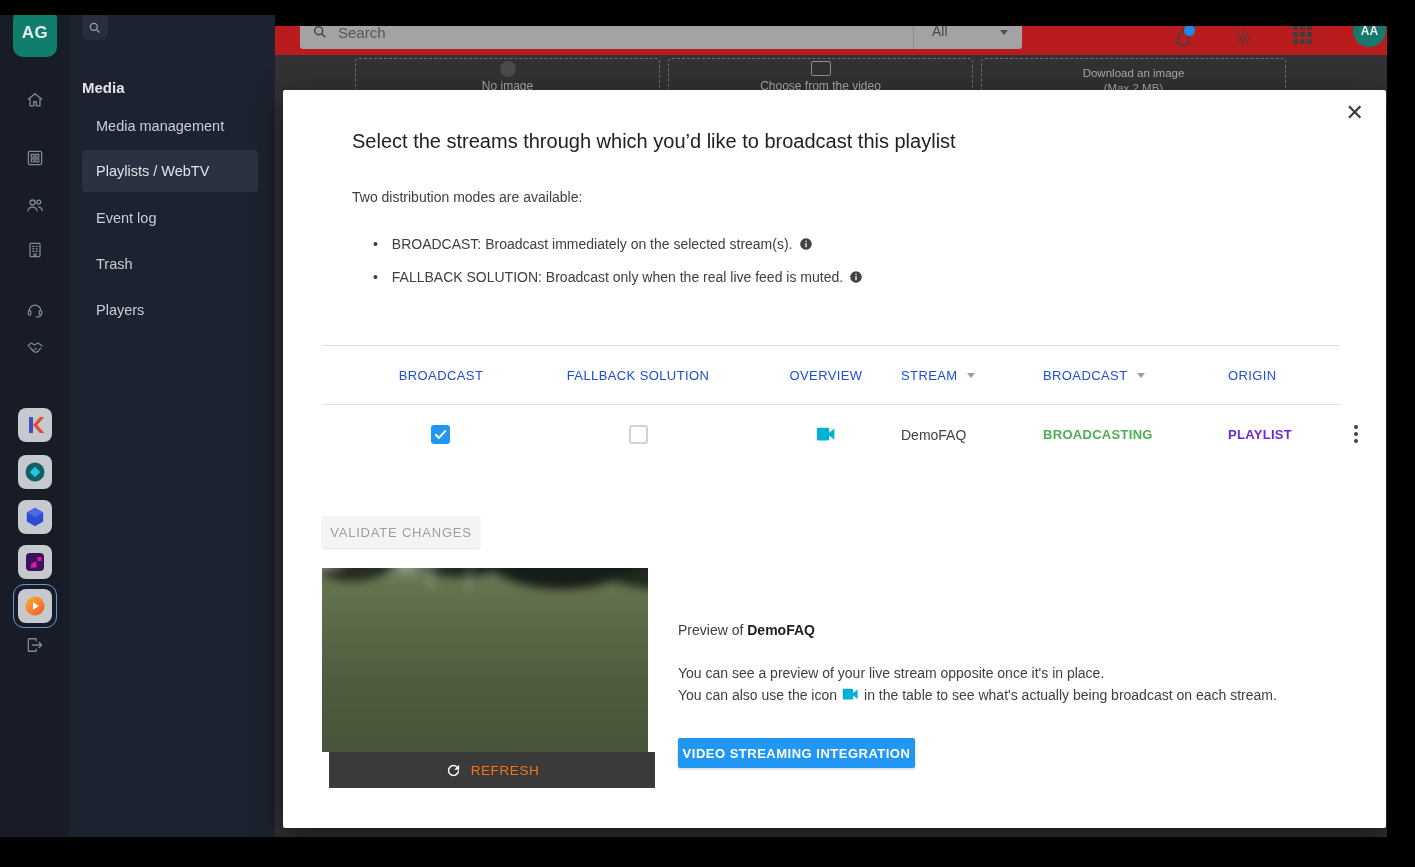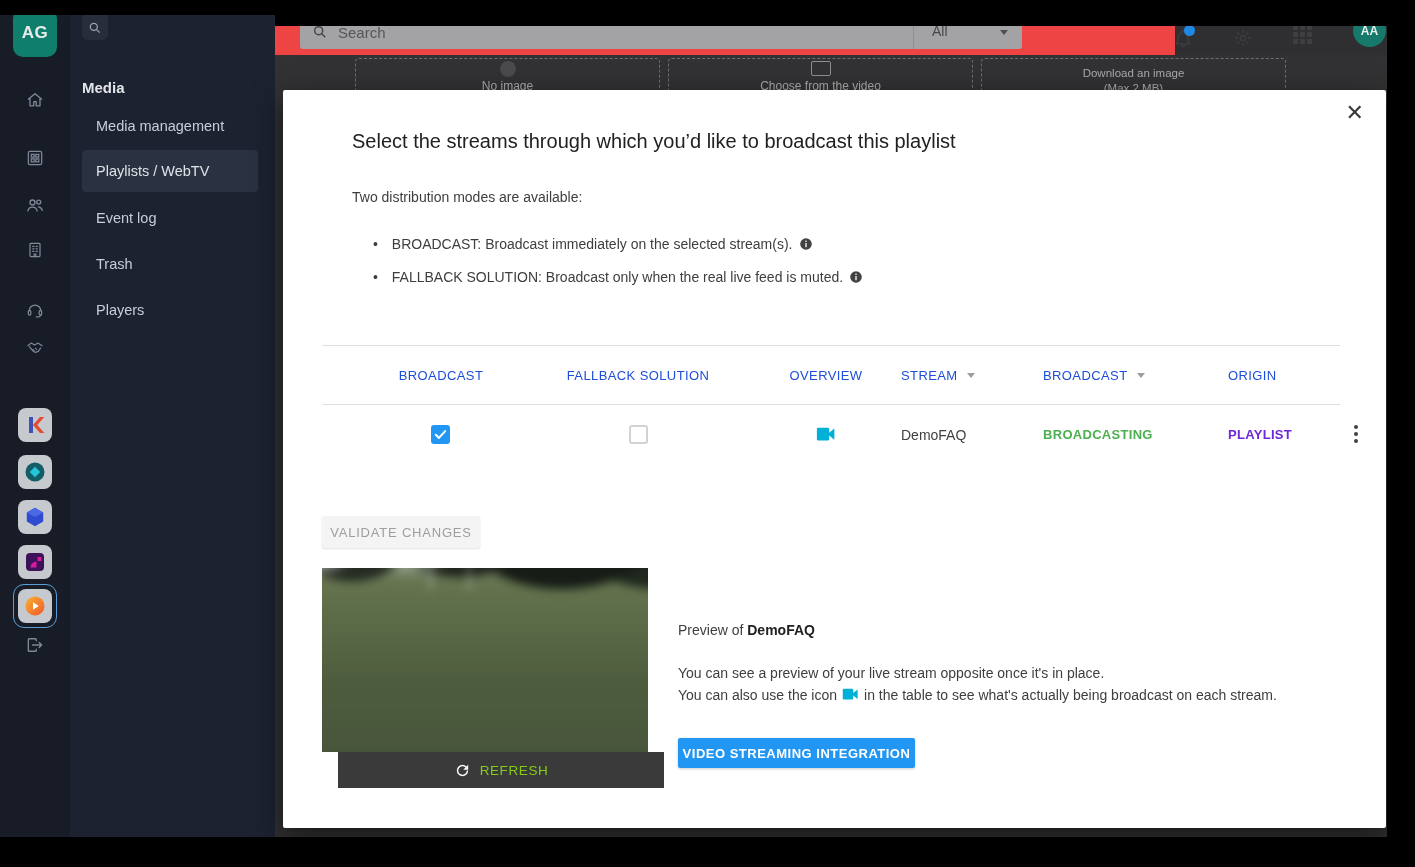--- a/index.html
+++ b/index.html
@@ -27,21 +27,21 @@
   .sidebar { position:absolute; left:70px; top:0; width:205px; height:100%; background:#1c222f; z-index:2; }
   .side-search { position:absolute; left:12px; top:-3px; width:26px; height:28px; background:#272d3a; border-radius:6px;
                  display:flex; align-items:flex-end; justify-content:center; padding-bottom:5px; color:#99a2b1; }
   .side-search svg { width:14px; height:14px; }
   .side-section { position:absolute; left:12px; top:64px; font-size:15px; font-weight:bold; color:#e3e5e9;text-align:right; }
   .side-item { position:absolute; left:26px; font-size:14.5px; color:#c9ced6; cursor:pointer; }
   .side-item-sel { position:absolute; left:12px; top:135px; width:176px; height:42px; background:#2a3140; border-radius:4px;
                    display:flex; align-items:center; padding-left:14px; font-size:14.5px; color:#dfe2e7; cursor:pointer; }
 
   
-  .topbar { position:absolute; left:275px; top:0; width:900px; height:40px; background:#ef4444; z-index:1; }
+  .topbar { position:absolute; left:275px; top:0; width:1112px; height:40px; background:#b91c1c; z-index:1; }
   .searchbox { position:absolute; left:25px; top:0; width:722px; height:34px; background:#a3a3a5; border-radius:3px; }
   .searchbox .mag { position:absolute; left:12px; top:9px; width:16px; height:16px; color:#454547; }
   .searchbox input { position:absolute; left:38px; top:4px; width:500px; height:26px; background:transparent; border:none; outline:none;
                      font-family:"Liberation Sans",sans-serif; font-size:15px; color:#3c3c3e; }
   .searchbox input::placeholder { color:#565658; opacity:1; }
   .search-divider { position:absolute; left:613px; top:0; width:1px; height:34px; background:#8f8f91; }
   .filter-all { position:absolute; left:632px; top:8px; font-size:14px; color:#48484a; cursor:pointer; }
   .filter-caret { position:absolute; left:700px; top:15px; width:0; height:0; border-left:4px solid transparent; border-right:4px solid transparent; border-top:5px solid #505052; }
   .bar-icon { position:absolute; top:13px; width:20px; height:20px; color:#3f3f41; cursor:pointer; }
   .bar-icon svg { width:20px; height:20px; display:block; }
@@ -97,22 +97,22 @@
   .grass { position:absolute; left:-12px; top:-12px; right:-12px; bottom:-12px; filter:blur(4px);
            background:
              radial-gradient(ellipse 46px 22px at 3% 2%, #cfd4cd 0%, rgba(207,212,205,0) 70%),
              radial-gradient(ellipse 54px 26px at 30% 0%, #b9c2b4 0%, rgba(185,194,180,0) 70%),
              radial-gradient(ellipse 90px 62px at 12% -6%, #252b22 0%, #252b22 58%, rgba(37,43,34,0) 64%),
              radial-gradient(ellipse 120px 72px at 43% -10%, #1e251d 0%, #1e251d 55%, rgba(30,37,29,0) 62%),
              radial-gradient(ellipse 160px 95px at 72% -12%, #161c16 0%, #161c16 58%, rgba(22,28,22,0) 64%),
              radial-gradient(ellipse 140px 85px at 100% -8%, #20281e 0%, #20281e 55%, rgba(32,40,30,0) 62%),
              linear-gradient(180deg, #9aa49b 0%, #8b957f 4%, #66744f 12%, #5b6a47 32%, #4e5c3e 62%, #47543a 100%); }
   .post { position:absolute; top:0; width:2px; height:34px; background:rgba(225,230,220,.55); }
-  .refresh-bar { position:absolute; left:16px; top:184px; width:326px; height:36px; background:#3a3a3a; border:none; cursor:pointer;
-                 display:flex; align-items:center; justify-content:center; gap:9px; color:#84cc16;
+  .refresh-bar { position:absolute; left:7px; top:184px; width:326px; height:36px; background:#3a3a3a; border:none; cursor:pointer;
+                 display:flex; align-items:center; justify-content:center; gap:9px; color:#f97316;
                  font-family:"Liberation Sans",sans-serif; font-size:13.5px; letter-spacing:.6px; }
   .refresh-bar svg { width:17px; height:17px; }
 
   .pv-col { position:absolute; left:395px; top:488px; width:680px; font-size:14px; color:#3e3e3e;margin-top:44px; }
   .pv-head { margin-bottom:24px; }
   .pv-head b { color:#212121; }
   .pv-para { line-height:22px; margin-bottom:16px; }
   .cam-inline { display:inline-block; width:17px; height:13px; color:#00b0d6; margin:0 5px; vertical-align:-1px; }
   .integration-btn { position:absolute; left:395px; top:648px; width:237px; height:30px; background:#2196f3; border:none; border-radius:2px;
                      color:#fff; font-family:"Liberation Sans",sans-serif; font-size:13px; font-weight:bold; letter-spacing:.5px; cursor:pointer;

